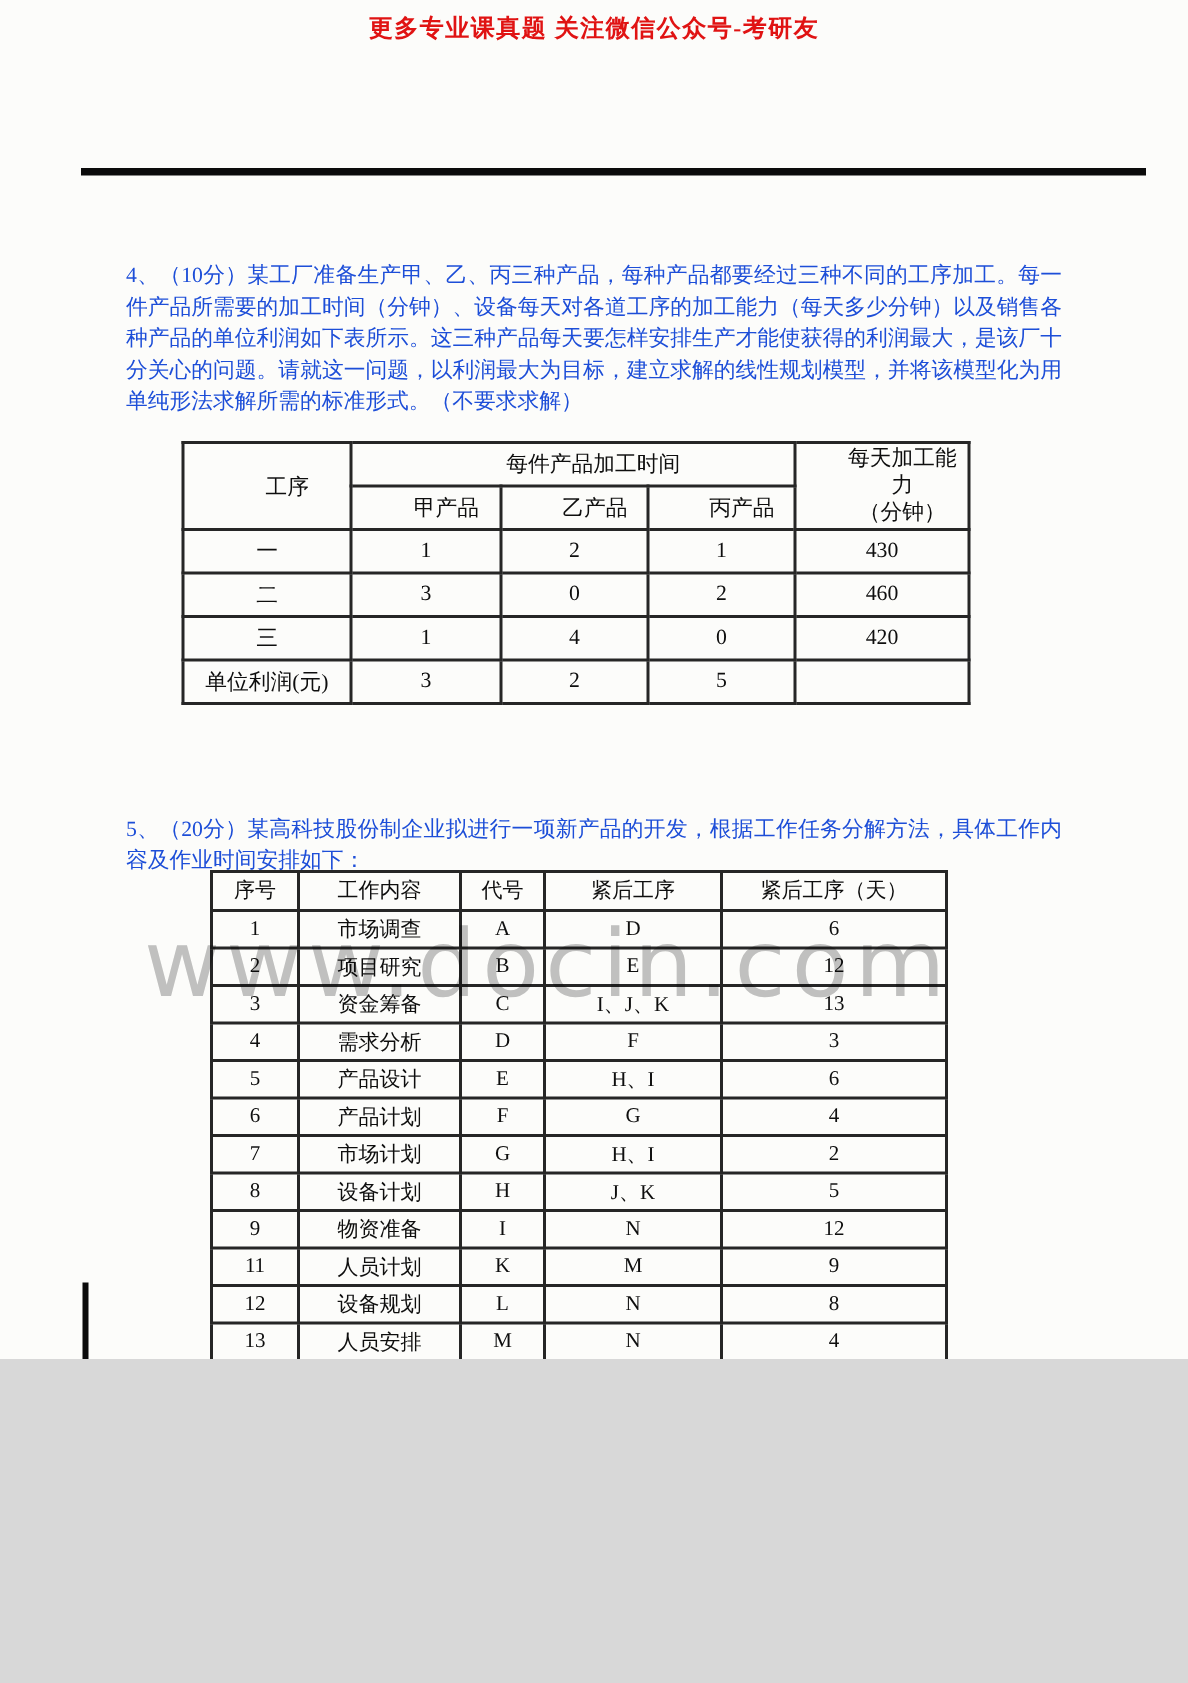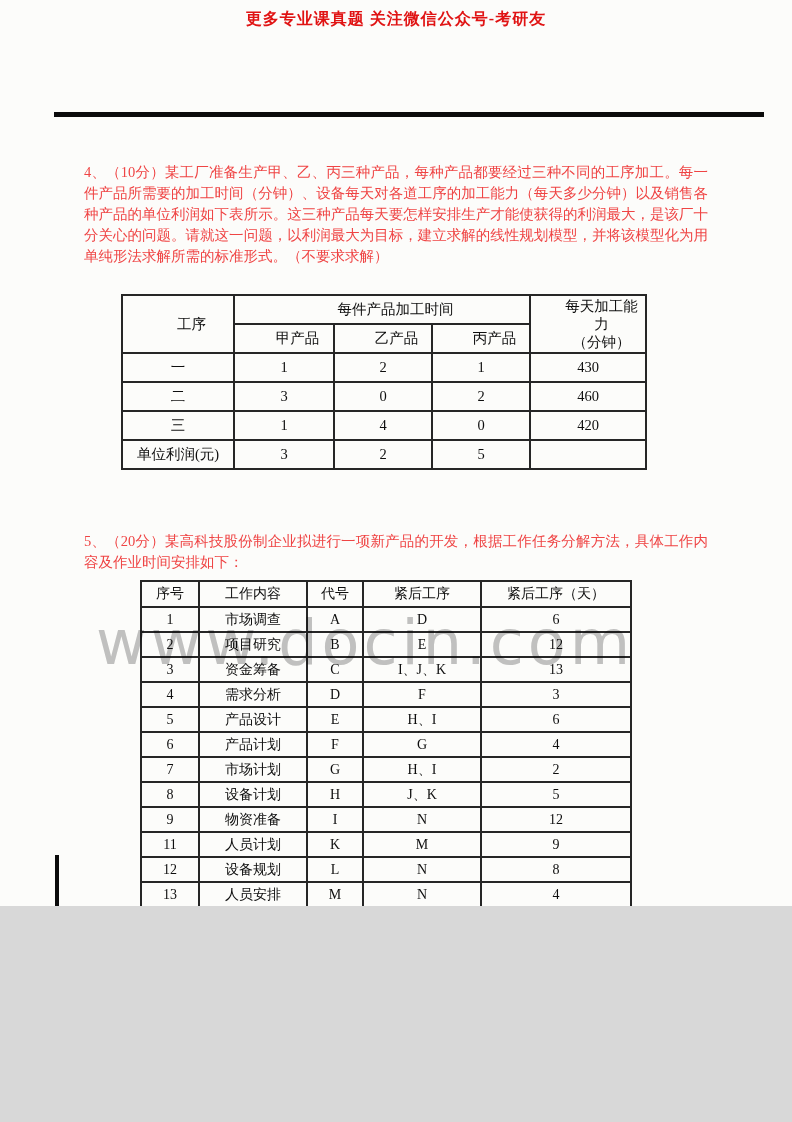--- a/index.html
+++ b/index.html
@@ -18,21 +18,22 @@
     letter-spacing: 1px;
   }
   .rule { position: absolute; background: #0b0b0b; }
   .rule-top    { left: 54px;  top: 112px;  width: 710px; height: 5px; }
   .rule-bottom { left: 57px;  top: 1026px; width: 706px; height: 3px; }
   .rule-left   { left: 55px;  top: 855px;  width: 4px;   height: 174px; }
 
   .para {
     position: absolute; left: 84px; width: 624px;
     font-size: 14.5px; line-height: 21px; text-align: justify;
-    color: #ef4444;
+    color: #1d4ed8;
+    margin-top: 12px;
   }
   .q4-para { top: 162px; }
   .q5-para { top: 531px; }
 
   table { border-collapse: collapse; table-layout: fixed; position: absolute; background: transparent; }
   th, td {
     border: 2px solid #262626;
     text-align: center; vertical-align: middle;
     font-weight: normal; color: #0e0e0e;
     padding: 1px 2px; overflow: hidden;

